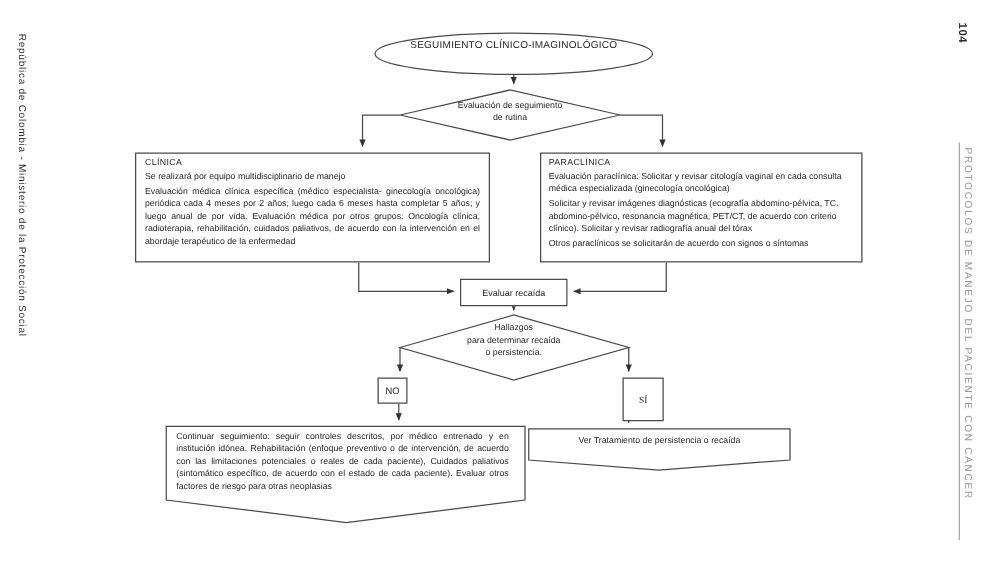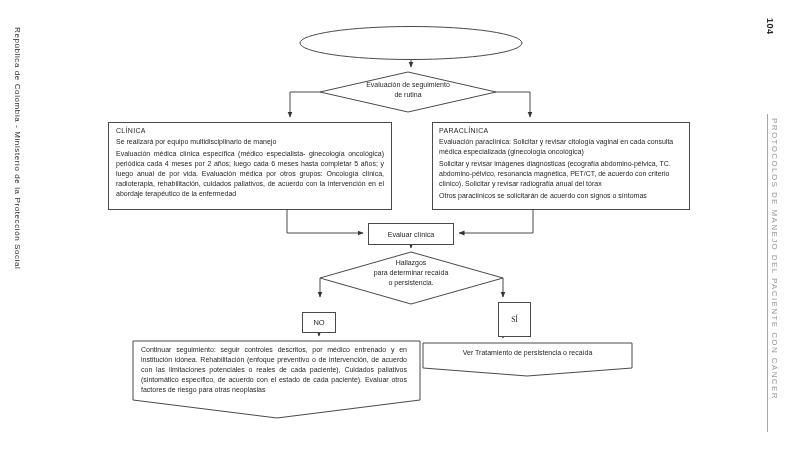--- a/index.html
+++ b/index.html
@@ -23,21 +23,21 @@
   .n-routine{left:328px;top:80px;width:160px;font-size:7px;}
   .rectbox{position:absolute;border:1px solid #4a4a4a;box-sizing:border-box;background:#fff;font-size:7px;}
   .box-clinica{left:108px;top:122px;width:284px;height:88px;padding:4px 7px;}
   .box-paraclinica{left:432px;top:122px;width:258px;height:88px;padding:4px 6px;}
   .box-title{letter-spacing:.3px;margin-bottom:3px;}
   .para{line-height:1.42;margin-top:2px;}
   .just{text-align:justify;}
   .flexc{display:flex;align-items:center;justify-content:center;}
   .box-evaluar{left:368px;top:223px;width:86px;height:22px;font-size:7.2px;}
   .n-hallazgos{left:331px;top:258px;width:160px;font-size:7px;}
-  .box-no{left:302px;top:312px;width:34px;height:21px;font-size:7.5px;}
+  .box-no{left:302px;top:302px;width:24px;height:21px;font-size:7.5px;}
   .box-si{left:498px;top:302px;width:33px;height:35px;font-size:7.5px;font-family:Liberation Serif, serif;}
   .n-continue{left:141px;top:345px;width:266px;font-size:7px;line-height:1.43;}
   .n-treatment{left:423px;top:348px;width:209px;font-size:7px;}
 </style>
 </head>
 <body>
 
 <div class="page">
 
   <div class="vtext left-margin">República de Colombia - Ministerio de la Protección Social</div>
@@ -66,20 +66,21 @@
       <path d="M533,210 V233 H459" marker-end="url(#arrow)"></path>
       <path d="M411,245 V248" marker-end="url(#arrow)"></path>
       <path d="M320,278 V297" marker-end="url(#arrow)"></path>
       <path d="M503,278 V297" marker-end="url(#arrow)"></path>
       <path d="M319,323 V336" marker-end="url(#arrow)"></path>
       <path d="M503,323 V338" marker-end="url(#arrow)"></path>
     </g>
   </svg>
 
   <div class="ov n-start center">
+    <div>SEGUIMIENTO CLÍNICO-IMAGINOLÓGICO</div>
   </div>
 
   <div class="ov n-routine center">
     <div>Evaluación de seguimiento</div>
     <div>de rutina</div>
   </div>
 
   <div class="rectbox box-clinica">
     <div class="box-title">CLÍNICA</div>
     <div class="para">Se realizará por equipo multidisciplinario de manejo</div>
@@ -87,21 +88,21 @@
   </div>
 
   <div class="rectbox box-paraclinica">
     <div class="box-title">PARACLÍNICA</div>
     <div class="para">Evaluación paraclínica: Solicitar y revisar citología vaginal en cada consulta médica especializada (ginecología oncológica)</div>
     <div class="para">Solicitar y revisar imágenes diagnósticas (ecografía abdomino-pélvica, TC. abdomino-pélvico, resonancia magnética, PET/CT, de acuerdo con criterio clínico). Solicitar y revisar radiografía anual del tórax</div>
     <div class="para">Otros paraclínicos se solicitarán de acuerdo con signos o síntomas</div>
   </div>
 
   <div class="rectbox box-evaluar flexc">
-    <span>Evaluar clínica</span>
+    <span>Evaluar recaída</span>
   </div>
 
   <div class="ov n-hallazgos center">
     <div>Hallazgos</div>
     <div>para determinar recaída</div>
     <div>o persistencia.</div>
   </div>
 
   <div class="rectbox box-no flexc">
     <span>NO</span>

